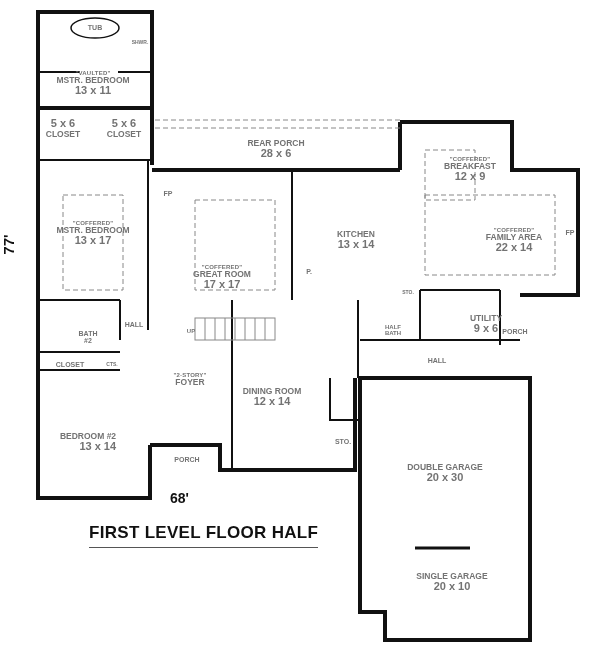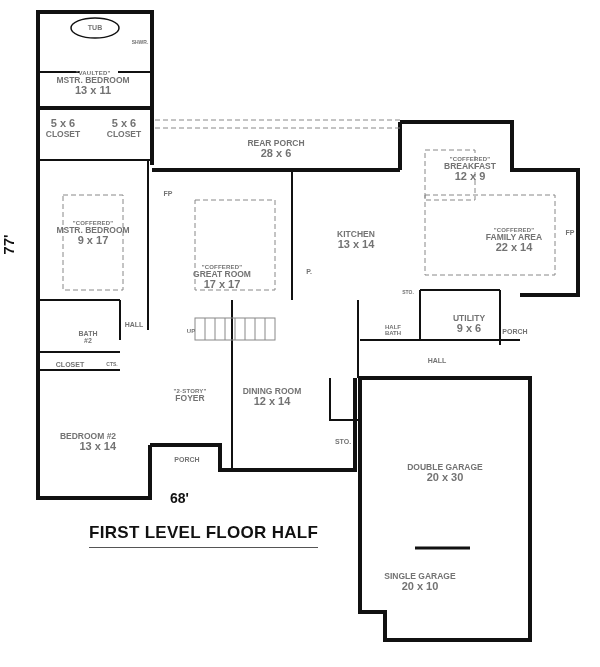--- a/index.html
+++ b/index.html
@@ -84,21 +84,21 @@
     <span class="dim">5 x 6</span>
     <span class="name">CLOSET</span>
   </div>
 <div class="lbl" style="left:124px;top:118px;">
     <span class="dim">5 x 6</span>
     <span class="name">CLOSET</span>
   </div>
 <div class="lbl" style="left:93px;top:220px;">
     <span class="note">"COFFERED"</span>
     <span class="name">MSTR. BEDROOM</span>
-    <span class="dim">9 x 17</span>
+    <span class="dim">13 x 17</span>
   </div>
 <div class="lbl" style="left:276px;top:139px;">
     <span class="name">REAR PORCH</span>
     <span class="dim">28 x 6</span>
   </div>
 <div class="lbl" style="left:222px;top:228px;margin-top:36px;">
     <span class="note">"COFFERED"</span>
     <span class="name">GREAT ROOM</span>
     <span class="dim">17 x 17</span>
   </div>
@@ -126,56 +126,56 @@
 <div class="lbl small" style="left:70px;top:361px;">
     <span class="name">CLOSET</span>
   </div>
 <div class="lbl small" style="left:112px;top:362px;font-size:5px;">
     <span class="name" style="font-size:5px;">CTS.</span>
   </div>
 <div class="lbl" style="left:88px;top:432px;text-align:right;">
     <span class="name">BEDROOM #2</span>
     <span class="dim">13 x 14</span>
   </div>
-<div class="lbl" style="left:190px;top:388px;text-align:center;">
+<div class="lbl" style="left:190px;top:372px;text-align:center;">
     <span class="note">"2-STORY"</span>
     <span class="name">FOYER</span>
   </div>
 <div class="lbl small" style="left:187px;top:456px;">
     <span class="name">PORCH</span>
   </div>
 <div class="lbl" style="left:272px;top:387px;">
     <span class="name">DINING ROOM</span>
     <span class="dim">12 x 14</span>
   </div>
 <div class="lbl small" style="left:343px;top:438px;">
     <span class="name">STO.</span>
   </div>
 <div class="lbl small" style="left:393px;top:324px;font-size:6px;">
     <span class="name" style="font-size:6px;">HALF</span>
     <span class="name" style="font-size:6px;">BATH</span>
   </div>
-<div class="lbl" style="left:469px;top:314px;">
+<div class="lbl" style="left:486px;top:314px;">
     <span class="name">UTILITY</span>
     <span class="dim">9 x 6</span>
   </div>
 <div class="lbl small" style="left:515px;top:328px;">
     <span class="name">PORCH</span>
   </div>
 <div class="lbl small" style="left:437px;top:357px;">
     <span class="name">HALL</span>
   </div>
 <div class="lbl small" style="left:408px;top:290px;font-size:5px;">
     <span class="name" style="font-size:5px;">STO.</span>
   </div>
 <div class="lbl" style="left:445px;top:463px;">
     <span class="name">DOUBLE GARAGE</span>
     <span class="dim">20 x 30</span>
   </div>
-<div class="lbl" style="left:420px;top:572px;">
+<div class="lbl" style="left:452px;top:572px;">
     <span class="name">SINGLE GARAGE</span>
     <span class="dim">20 x 10</span>
   </div>
 
 <div class="lbl small" style="left:168px;top:190px;">
     <span class="name">FP</span>
   </div>
 <div class="lbl small" style="left:570px;top:229px;">
     <span class="name">FP</span>
   </div>

